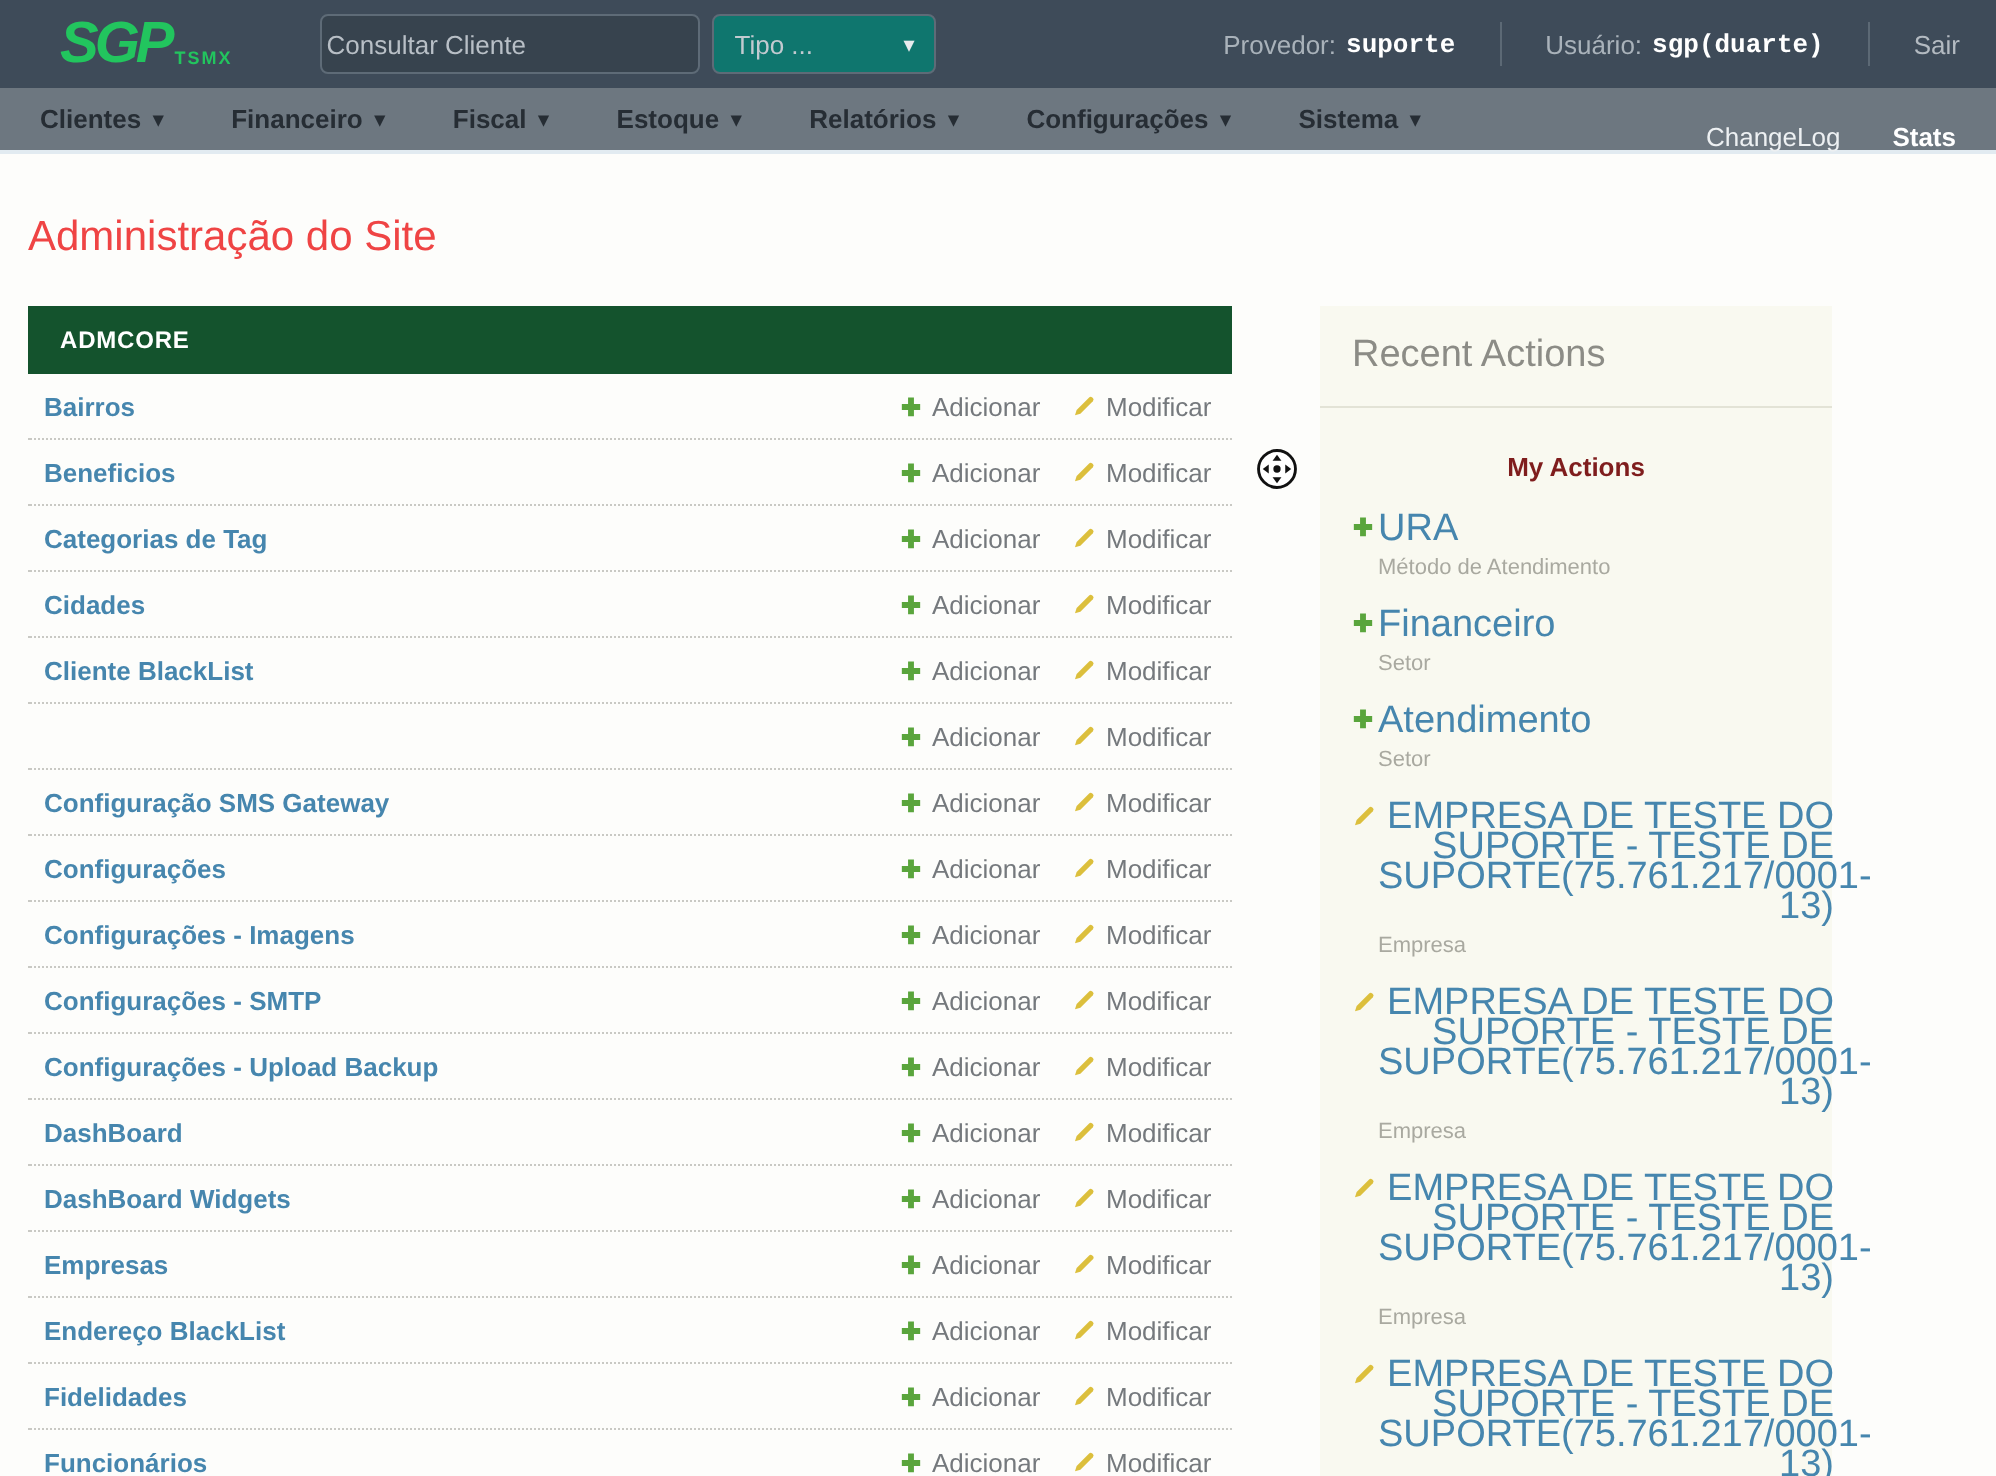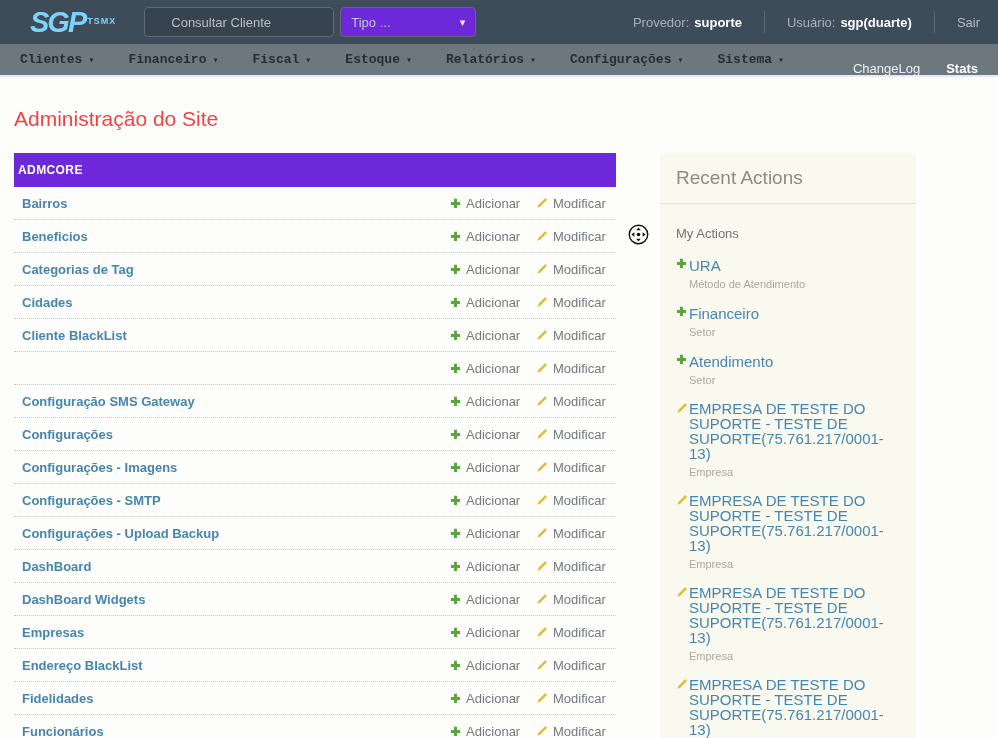--- a/index.html
+++ b/index.html
@@ -10,41 +10,42 @@
     overflow:hidden;
     position:relative;
     color:#333;
   }
   
   .topbar {
     height:44px; background:#3e4b59;
     display:flex; align-items:center;
     padding:0 18px 0 30px;
   }
-  .logo { color:#7dd3fc; display:flex; align-items:center; margin-right:28px; cursor:pointer; }
+  .logo { color:#22c55e; display:flex; align-items:flex-end; margin-right:28px; cursor:pointer; }
   .logo-main { font-size:29px; font-weight:800; font-style:italic; letter-spacing:-2px; line-height:30px; }
   .logo-sub { font-size:9px; font-weight:700; letter-spacing:1px; margin-left:2px; margin-bottom:3px; }
   .tb-input {
     width:190px; height:30px; background:#37434e;
     border:1px solid #5e6b77; border-radius:4px;
-    color:#14b8a6; font-size:13px; padding:0 26px;
+    color:#14b8a6; font-size:13px; padding:0 2px;
     font-family:"Liberation Sans", sans-serif;
+    margin-left:16px;
   }
   .tb-input::placeholder { color:#b8bfc6; opacity:1; }
   .tb-select {
-    width:136px; height:30px; background:#6d28d9;
+    width:112px; height:30px; background:#0f766e;
     border:1px solid #5e6b77; border-radius:4px;
     color:#c3cad0; font-size:13px; padding:0 10px;
     margin-left:6px; display:flex; align-items:center; justify-content:space-between;
     cursor:pointer;
   }
   .tb-select .chev { color:#e8ebee; font-size:11px; }
   .tb-right { margin-left:auto; display:flex; align-items:center; }
   .tb-label { color:#a9b2ba; font-size:13px; }
-  .tb-value { color:#fff; font-size:13px; font-weight:700; margin-left:5px; }
+  .tb-value { color:#fff; font-size:13px; font-weight:700; margin-left:5px;font-family:Liberation Mono, monospace; }
   .tb-divider { width:1px; height:22px; background:#5c6975; margin:0 22px; }
   .tb-logout { color:#b3bac1; font-size:13px; cursor:pointer; }
   
   .navbar {
     height:33px; background:#6d7780;
     display:flex; align-items:center;
     padding:0 20px;
     border-bottom:2px solid #e2ebf1;
   }
   .nav-item {
@@ -55,23 +56,23 @@
   .nav-right { margin-left:auto; display:flex; align-items:center;margin-top:18px; }
   .nav-link { font-size:13px; color:#edf0f2; margin-left:26px; cursor:pointer; }
   .nav-link.bold { font-weight:700; color:#ffffff; }
   
   .content { padding:30px 14px 0 14px; }
   .page-title { font-size:21px; font-weight:400; color:#ef4444; margin-bottom:22px; }
   .main { display:flex; align-items:flex-start; }
   
   .module { width:602px; }
   .module-header {
-    background:#6d28d9; color:#fff;
+    background:#14532d; color:#fff;
     font-size:12px; font-weight:700; letter-spacing:.4px;
-    padding:10px 4px; height:34px;
+    padding:10px 16px; height:34px;
   }
   .row {
     height:33px; display:flex; align-items:center;
     border-bottom:1px dotted #c9c9c4;
     padding:0 8px;
     justify-content:center;
   }
   .row-link { font-size:13px; font-weight:700; color:#4686ae; cursor:pointer; }
   .row-actions { margin-left:auto; display:flex; width:158px; }
   .action { display:flex; align-items:center; font-size:13px; color:#75797d; cursor:pointer; }
@@ -79,24 +80,24 @@
   .action .ic { display:inline-flex; margin-right:5px; }
   
   .panel {
     width:256px; margin-left:44px;
     background:#f9f9f0;
     padding:14px 16px 30px 16px;
     min-height:600px;
   }
   .panel-title { font-size:19px; font-weight:400; color:#8c8c86; padding-bottom:14px; }
   .panel-divider { border-top:1px solid #e3e3d6; margin:0 -16px 22px -16px; }
-  .panel-subtitle { font-size:13px; font-weight:400; color:#737373; margin-bottom:16px; }
+  .panel-subtitle { font-size:13px; font-weight:700; color:#7f1d1d; margin-bottom:16px;text-align:center; }
   .ra-item { margin-bottom:15px; position:relative; padding-left:13px; }
   .ra-item .ra-ic { position:absolute; left:0; top:1px; display:inline-flex; }
-  .ra-link { font-size:15px; color:#4686ae; line-height:15px; display:inline-block; max-width:228px; cursor:pointer; }
+  .ra-link { font-size:19px; color:#4686ae; line-height:15px; display:inline-block; max-width:228px; cursor:pointer;text-align:right; }
   .ra-sub { font-size:11px; color:#a9a9a0; margin-top:3px; }
   
   .scroll-icon { position:absolute; left:626px; top:222px; width:25px; height:25px; }
 </style>
 </head>
 <body>
 
 <div class="topbar">
   <div class="logo">
     <span class="logo-main">SGP</span>
@@ -112,21 +113,21 @@
     <span class="tb-value">suporte</span>
     <span class="tb-divider"></span>
     <span class="tb-label">Usuário:</span>
     <span class="tb-value">sgp(duarte)</span>
     <span class="tb-divider"></span>
     <span class="tb-logout">Sair</span>
   </div>
 </div>
 
 <div class="navbar">
-  <div style="display:flex;align-items:flex-start;font-family:Liberation Mono, monospace;">
+  <div style="display:flex;align-items:flex-start;">
 
       <div class="nav-item">
         <span>Clientes</span>
         <span class="nav-caret">▾</span>
       </div>
 
       <div class="nav-item">
         <span>Financeiro</span>
         <span class="nav-caret">▾</span>
       </div>

